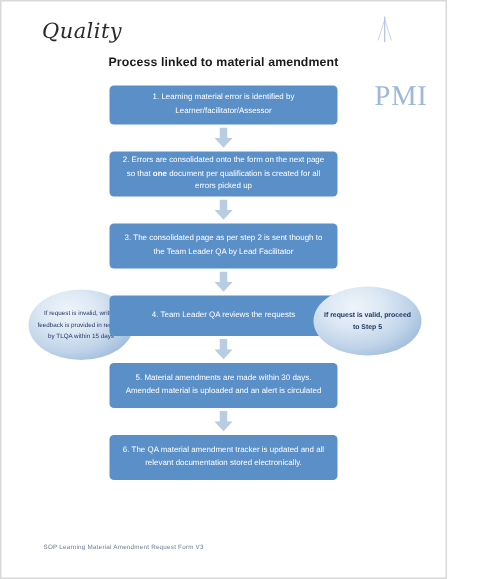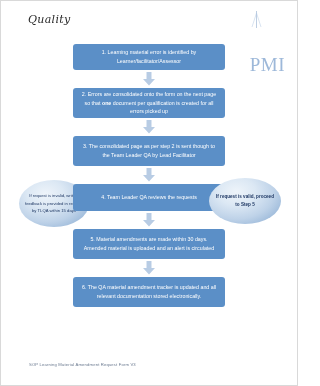--- a/index.html
+++ b/index.html
@@ -28,21 +28,21 @@
   #header {
     position: relative;
     height: 32px;
   }
   #quality-heading {
     position: absolute;
     left: 27px;
     top: 12px;
     font-family: "DejaVu Serif", serif;
     font-style: italic;
-    font-size: 11px;
+    font-size: 14px;
     color: #2b2b2b;
     letter-spacing: 0.3px;
     white-space: nowrap;
   }
   #pmi-logo {
     position: absolute;
     right: 12px;
     top: 8px;
     width: 54px;
     height: 21px;
@@ -189,20 +189,21 @@
     <div id="pmi-logo">
       <span class="pmi-text">PMI</span>
       <svg class="pmi-swoosh" viewBox="0 0 15 19">
         <path d="M2 18 L7.5 1 L13 18 L11.5 18 L7.5 5 L3.5 18 Z" fill="#ffffff" opacity="0.85"></path>
         <path d="M7.5 1 L7.5 18" stroke="#7d9cc4" stroke-width="0.5" fill="none"></path>
         <path d="M3 17 L7.5 3 L12 17" stroke="#b3c8e2" stroke-width="0.5" fill="none"></path>
       </svg>
     </div>
   </div>
 
+  <div id="doc-title">Process linked to material amendment</div>
 
   <div id="flow">
 
     <div class="flow-box" id="box-1">
       <span class="box-text">1. Learning material error is identified by Learner/facilitator/Assessor</span>
     </div>
 
     <svg class="flow-arrow" id="arrow-1" viewBox="0 0 13 14">
       <path d="M4 0 H9 V7 H12.5 L6.5 13.5 L0.5 7 H4 Z" fill="#b8cce4"></path>
     </svg>

